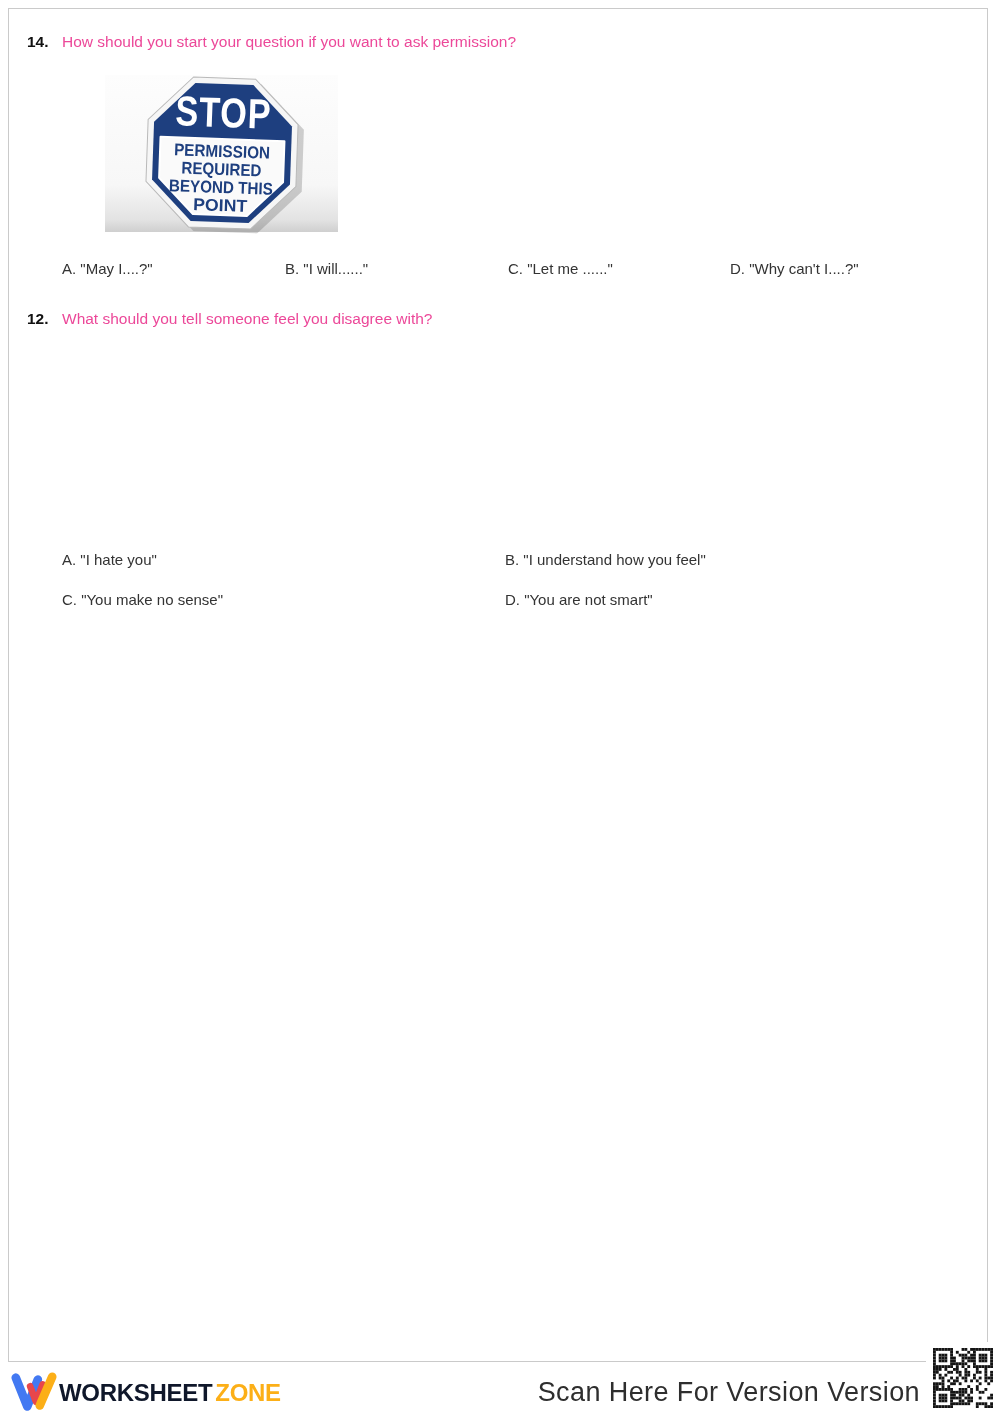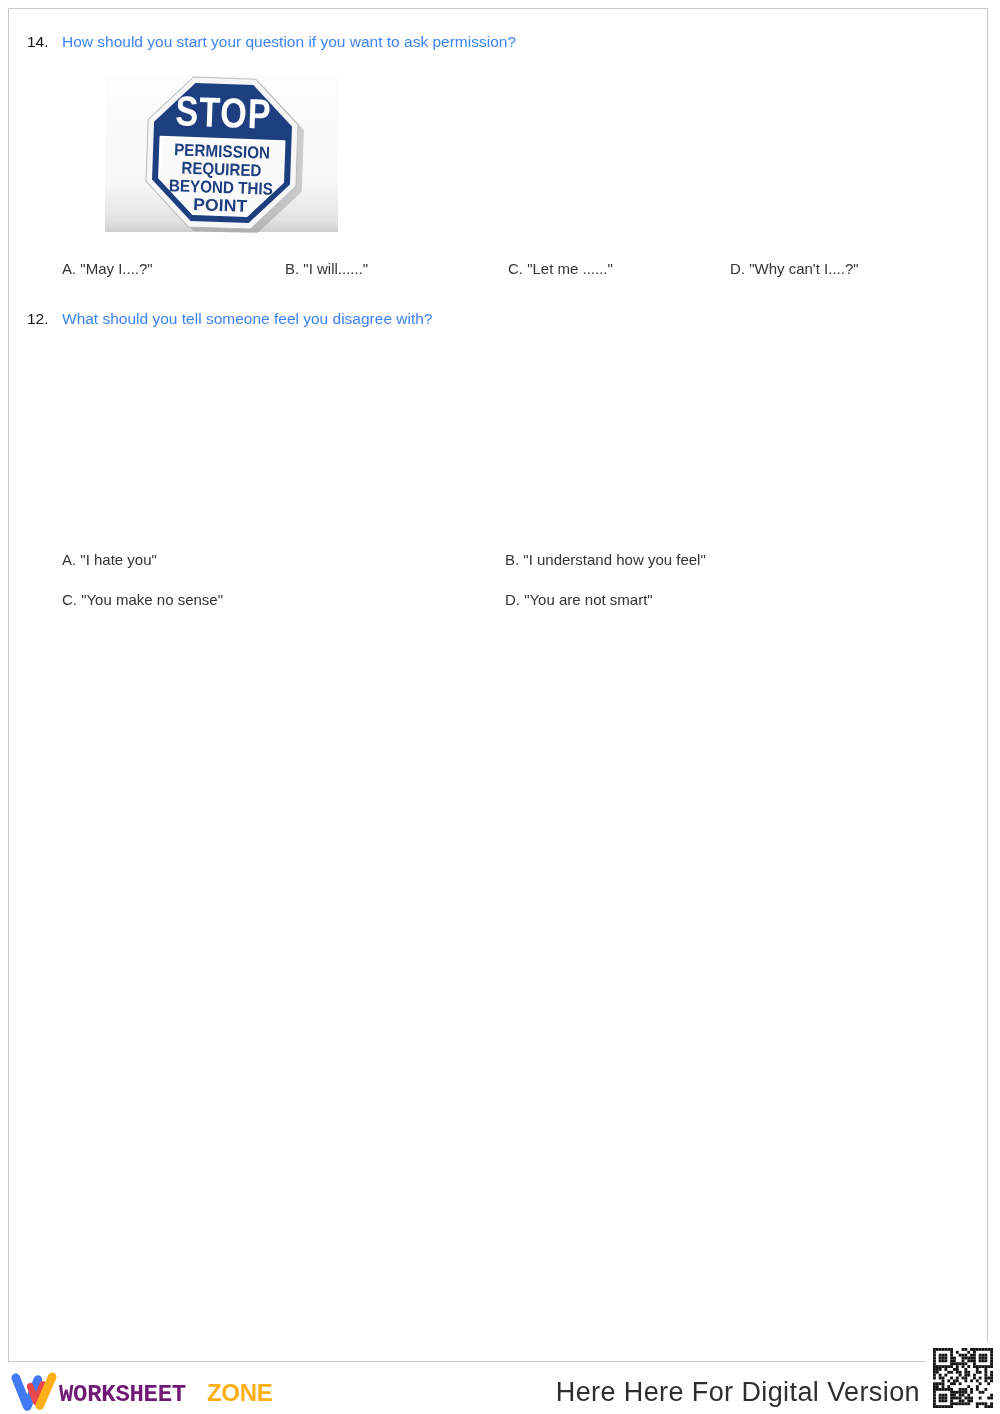--- a/index.html
+++ b/index.html
@@ -12,47 +12,47 @@
   }
   .page-border {
     position:absolute; left:8px; top:8px;
     width:980px; height:1354px;
     border:1px solid #cacaca;
     box-sizing:border-box;
   }
   
   .q-number {
     position:absolute;
-    font-size:15.5px; font-weight:400; color:#111;
+    font-size:15.5px; font-weight:700; color:#111;
   }
   .q-text {
     position:absolute;
-    font-size:15.5px; color:#3b82f6;
+    font-size:15.5px; color:#ec4899;
   }
   .option {
     position:absolute;
     font-size:15px; color:#333;
     white-space:nowrap;
   }
   
   .sign-image {
     position:absolute; left:105px; top:75px;
     width:233px; height:157px;
     background:linear-gradient(180deg,#fdfdfd 0%,#f7f7f7 70%,#e3e3e3 92%,#cfcfcf 100%);
   }
   .sign-image svg { width:100%; height:100%; transform:rotate(2deg); }
   
   .logo-icon { position:absolute; left:10px; top:1370px; width:48px; height:43px; }
   .logo-text {
     position:absolute; left:59px; top:1379px;
     font-size:24px; font-weight:800; letter-spacing:-0.3px;
     white-space:nowrap;
   }
-  .brand-1 { color:#701a75;font-family:Liberation Mono, monospace; }
-  .brand-2 { color:#fcaf17; margin-left:21px;text-align:center; }
+  .brand-1 { color:#0f172a; }
+  .brand-2 { color:#fcaf17; margin-left:3px;text-align:center; }
   .scan-text {
     position:absolute; right:80px; top:1377px;
     font-size:27px; color:#2e2e2e; letter-spacing:0.4px;
     white-space:nowrap;
   }
   .qr-box {
     position:absolute; left:926px; top:1342px;
     width:74px; height:72px;
     background:#ffffff;
     display:flex; align-items:center; justify-content:center;
@@ -102,21 +102,21 @@
 <div class="logo-icon">
   <svg viewBox="0 0 50 45">
     <polyline points="6,8 18,38 29,10" fill="none" stroke="#4379f2" stroke-width="9" stroke-linecap="round" stroke-linejoin="round"></polyline>
     <polyline points="21,17 27,33 34,15" fill="none" stroke="#e8474b" stroke-width="7" stroke-linecap="round" stroke-linejoin="round"></polyline>
     <line x1="31" y1="37" x2="44" y2="7" stroke="#fcaf17" stroke-width="9" stroke-linecap="round"></line>
   </svg>
 </div>
 <div class="logo-text">
   <span class="brand-1">WORKSHEET</span><span class="brand-2">ZONE</span>
 </div>
-<div class="scan-text">Here Here For Digital Version</div>
+<div class="scan-text">Scan Here For Version Version</div>
 <div class="qr-box">
   <svg id="qr-svg" viewBox="0 0 63 63" fill="#141414">
       <rect x="0" y="0" width="3" height="3"></rect>
       <rect x="3" y="0" width="3" height="3"></rect>
       <rect x="6" y="0" width="3" height="3"></rect>
       <rect x="9" y="0" width="3" height="3"></rect>
       <rect x="12" y="0" width="3" height="3"></rect>
       <rect x="15" y="0" width="3" height="3"></rect>
       <rect x="18" y="0" width="3" height="3"></rect>
       <rect x="30" y="0" width="3" height="3"></rect>

